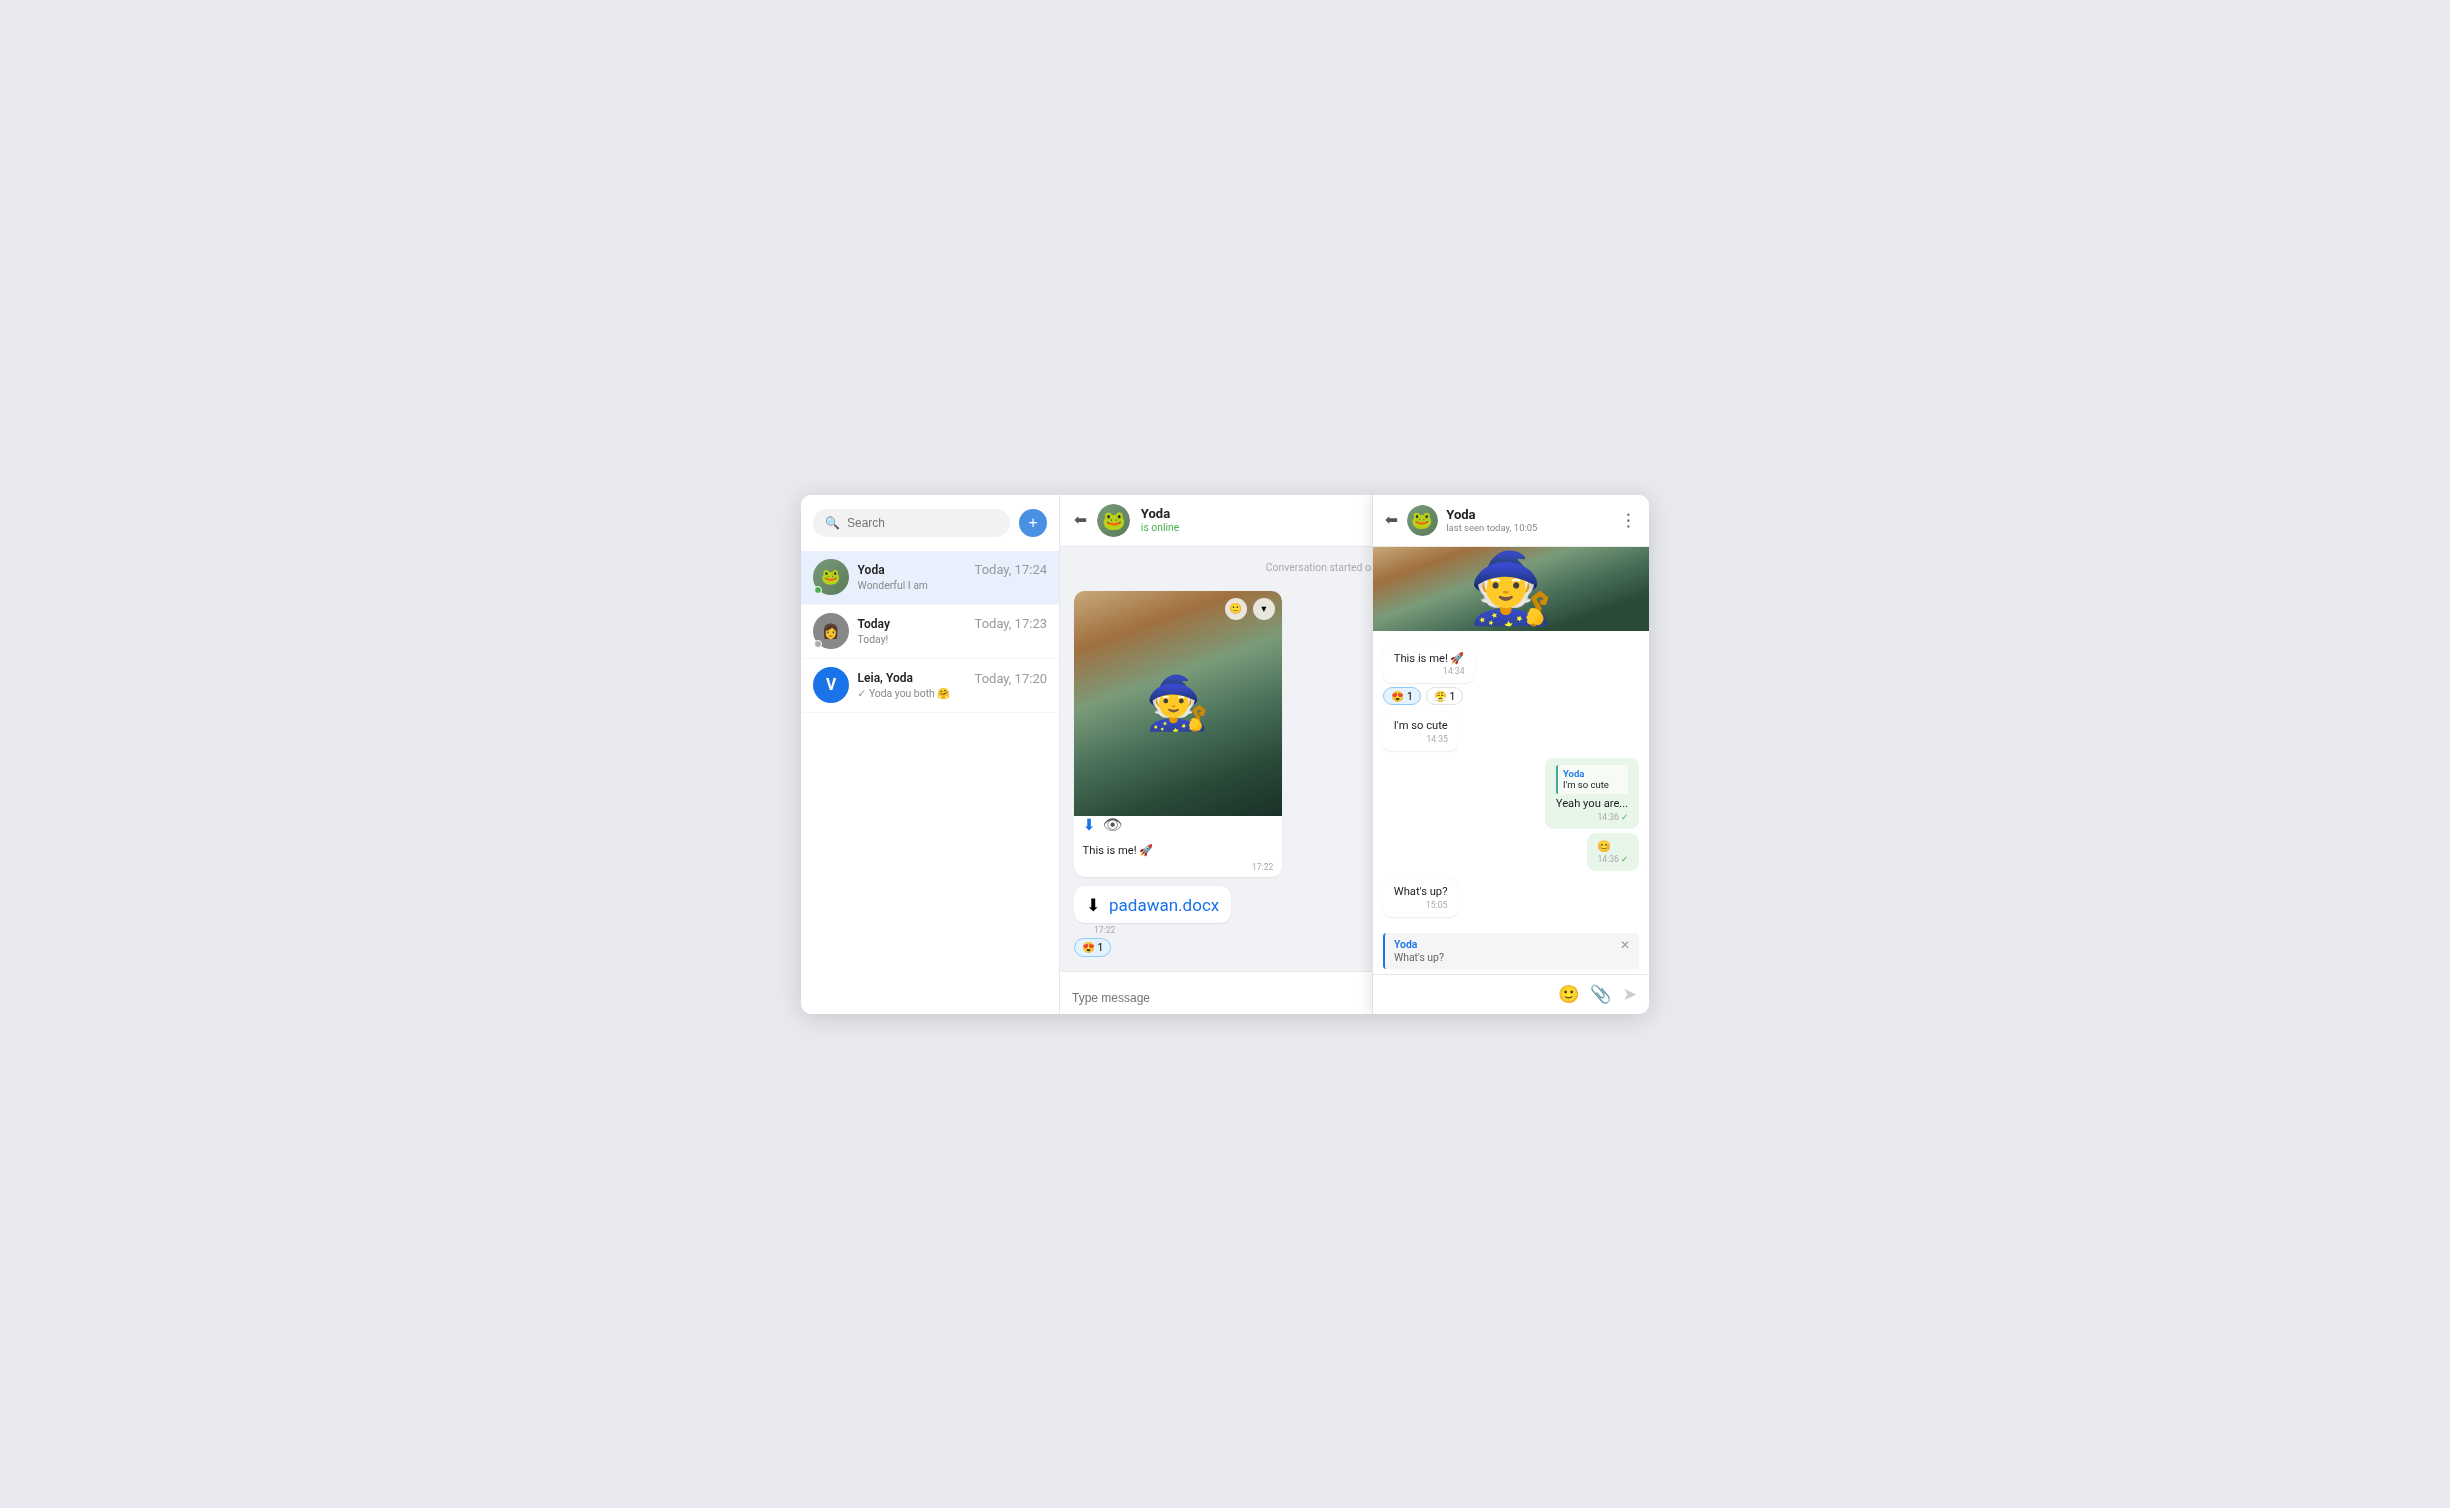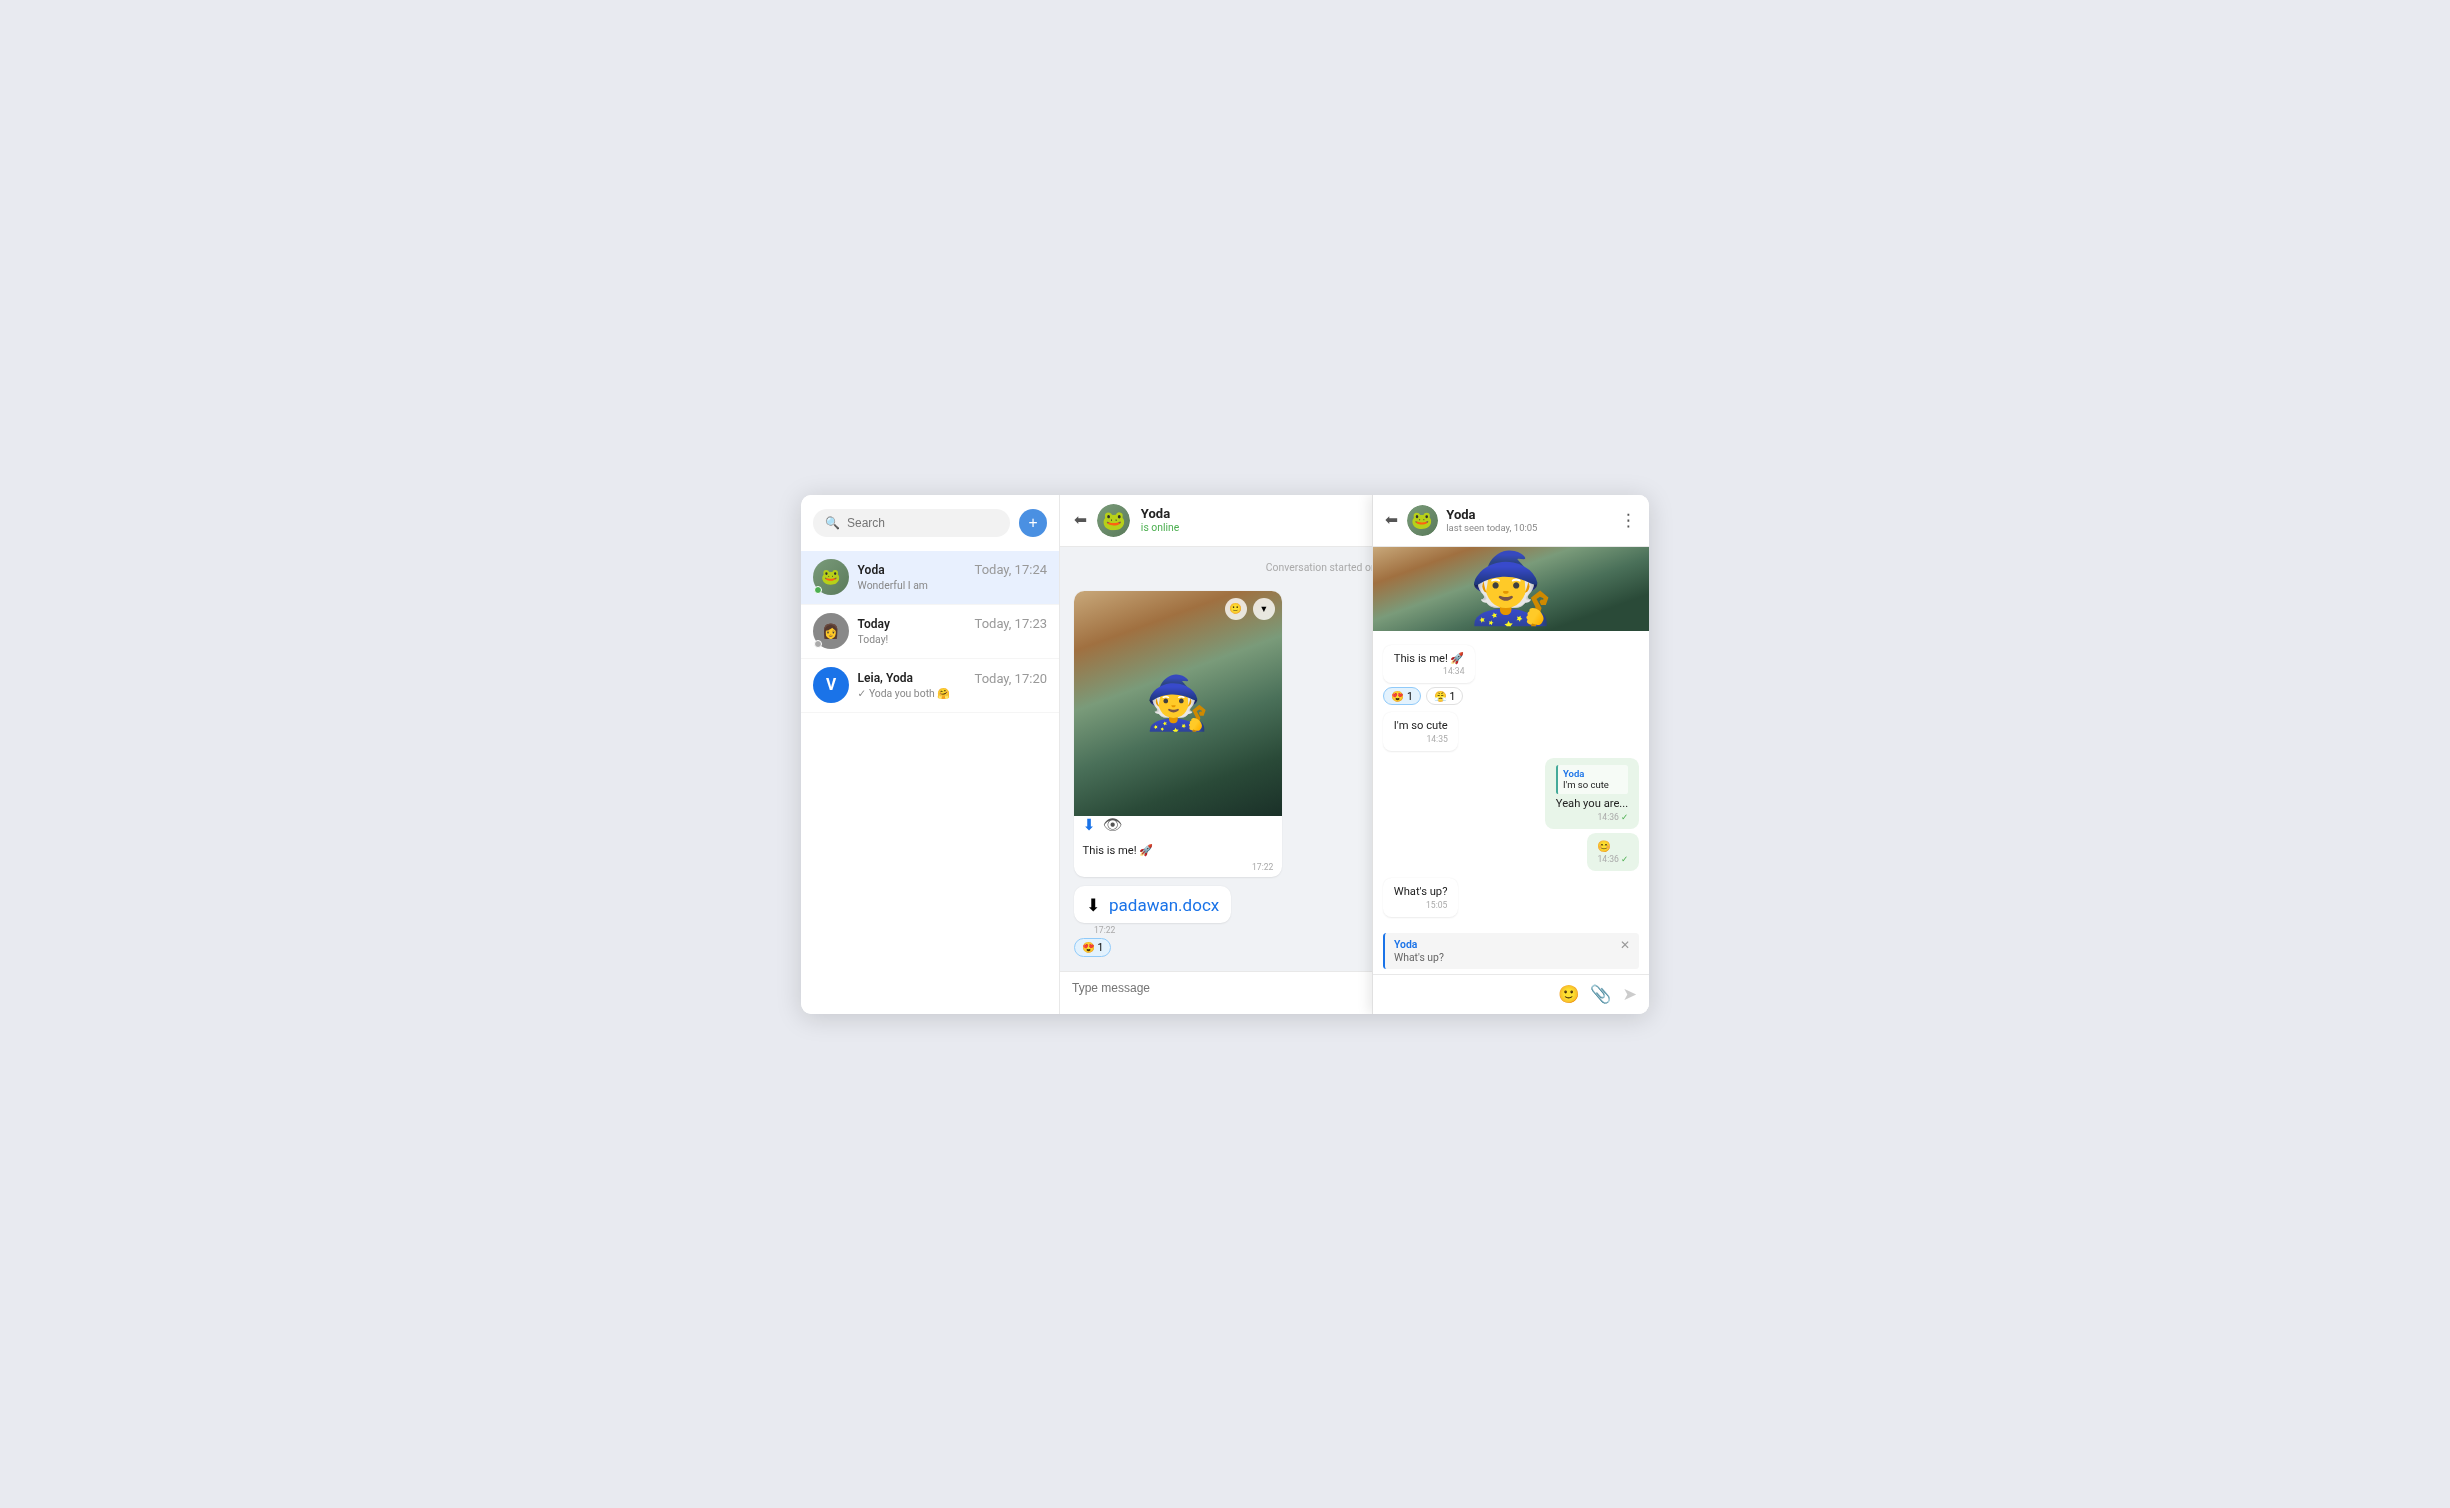--- a/index.html
+++ b/index.html
@@ -262,21 +262,21 @@
       content: '';
       flex: 1;
       height: 0.9px;
       background: #1a73e8;
     }
 
     .chat-input-bar {
       background: #fff;
       padding: 8.6px 12px;
       display: flex;
-      align-items: flex-start;
+      align-items: flex-end;
       gap: 1px;
       border-top: 0.9px solid #e8e8e8;
     }
     .chat-input-field {
       flex: 1;
       border: none;
       outline: none;
       font-size: 12px;
       color: #555;
       background: transparent;

